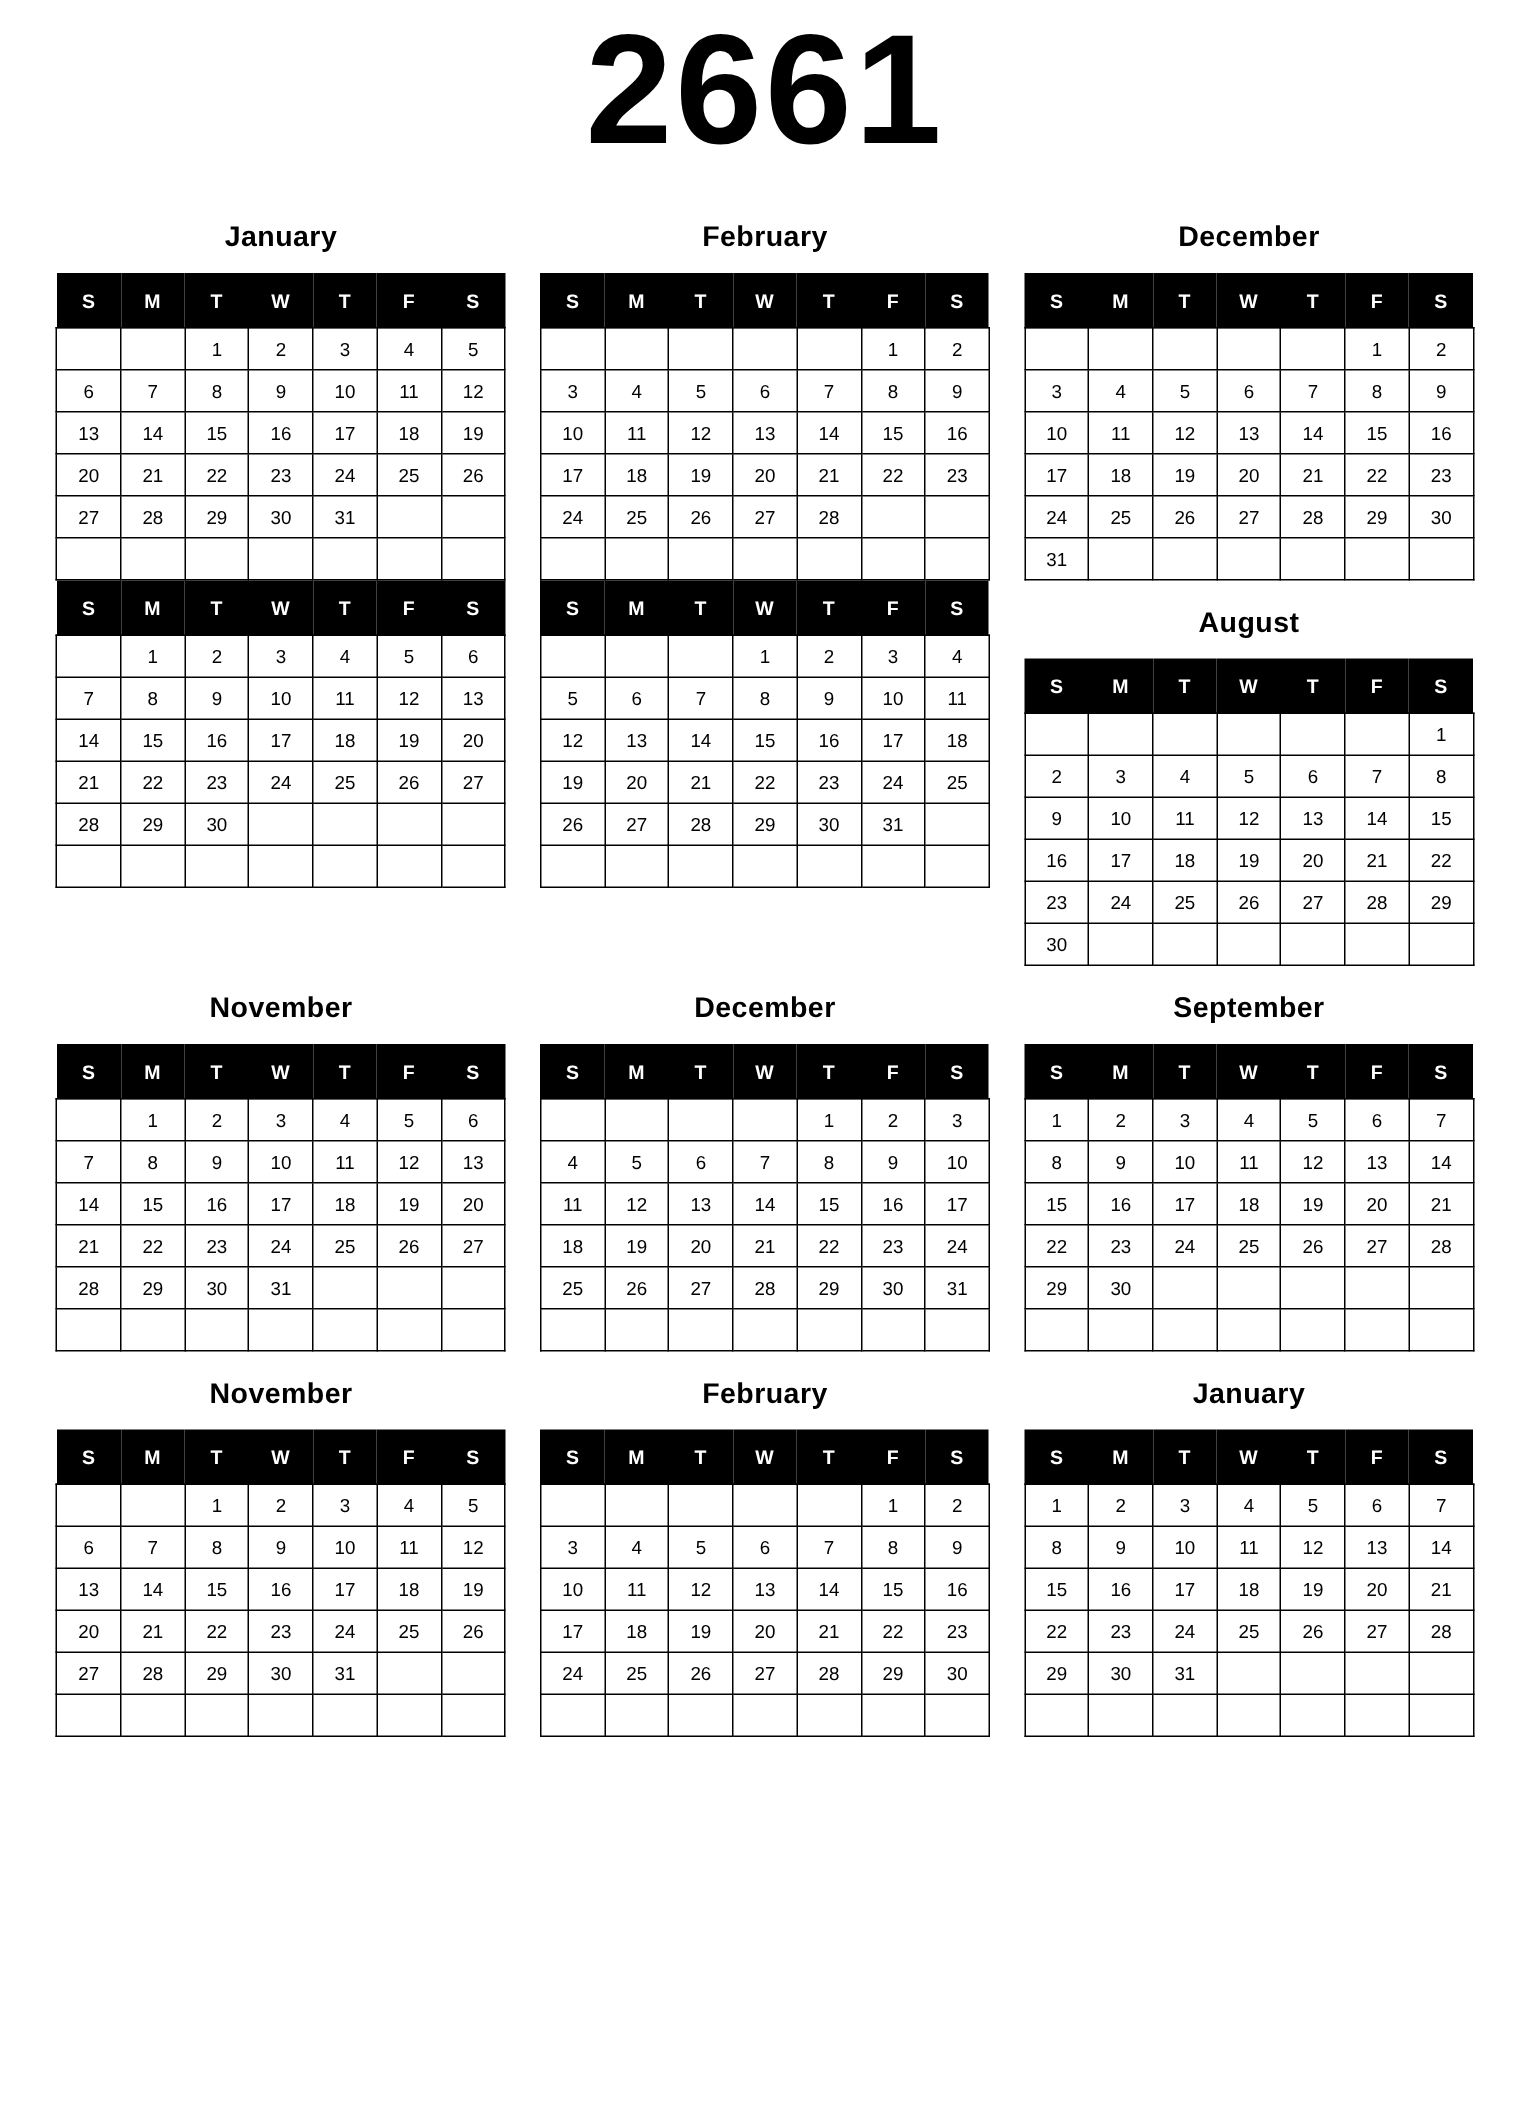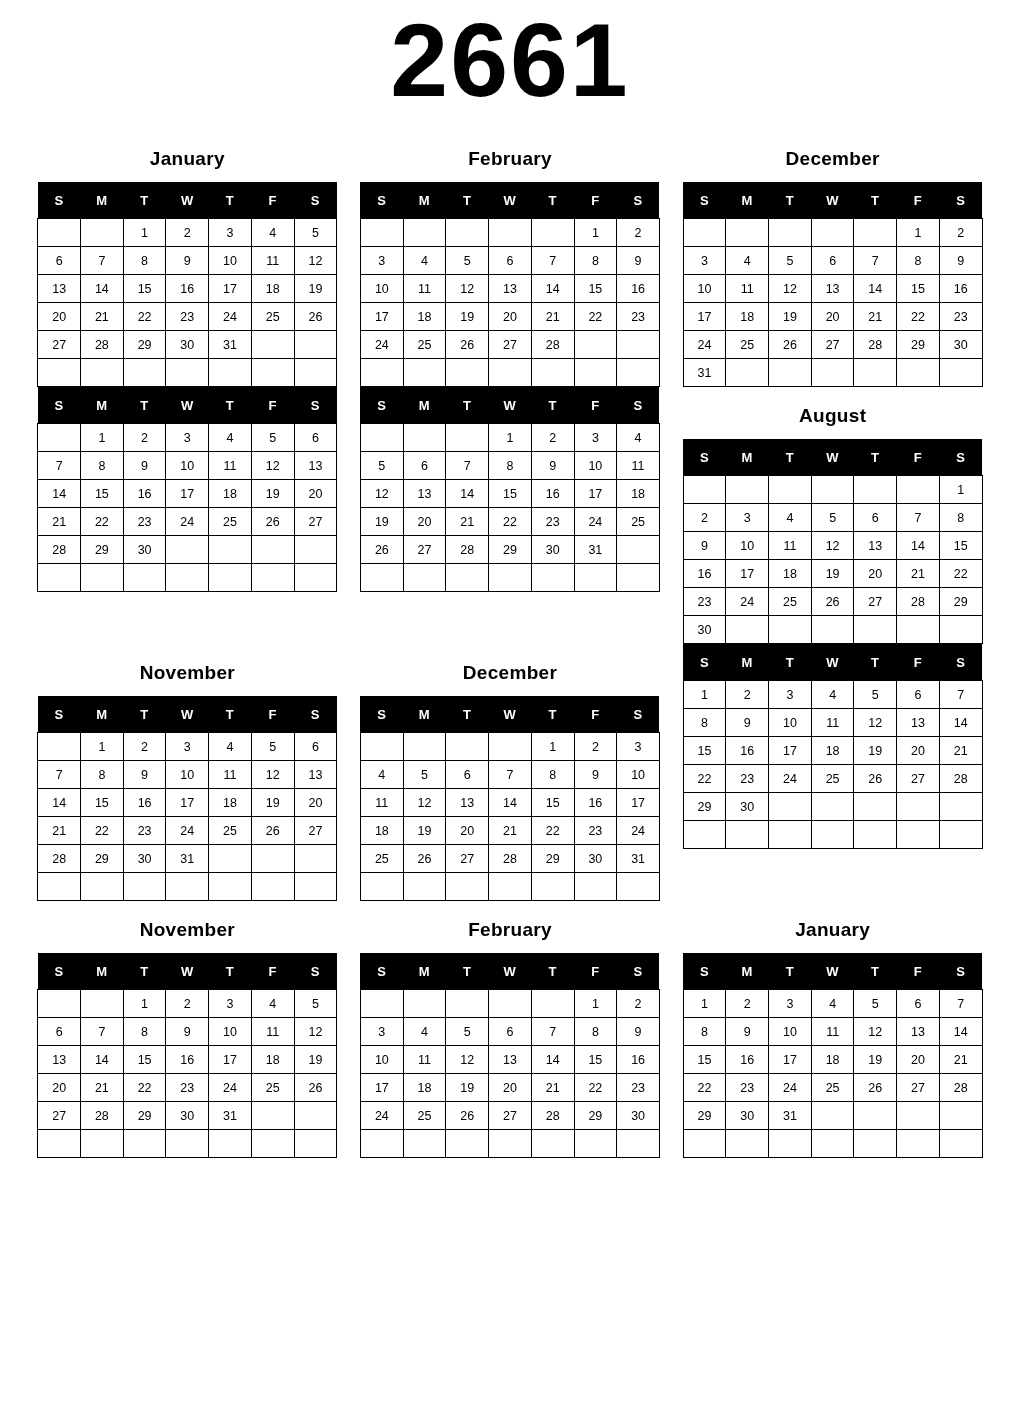--- a/index.html
+++ b/index.html
@@ -652,20 +652,21 @@
               <td class="empty"></td>
               <td class="empty"></td>
               <td class="empty"></td>
               <td class="empty"></td>
               <td class="empty"></td>
             </tr>
           </tbody>
         </table>
       </div>
       <div class="month-block">
+        <div class="month-name">September</div>
         <table class="month">
           <thead>
             <tr>
               <th>S</th>
               <th>M</th>
               <th>T</th>
               <th>W</th>
               <th>T</th>
               <th>F</th>
               <th>S</th>

